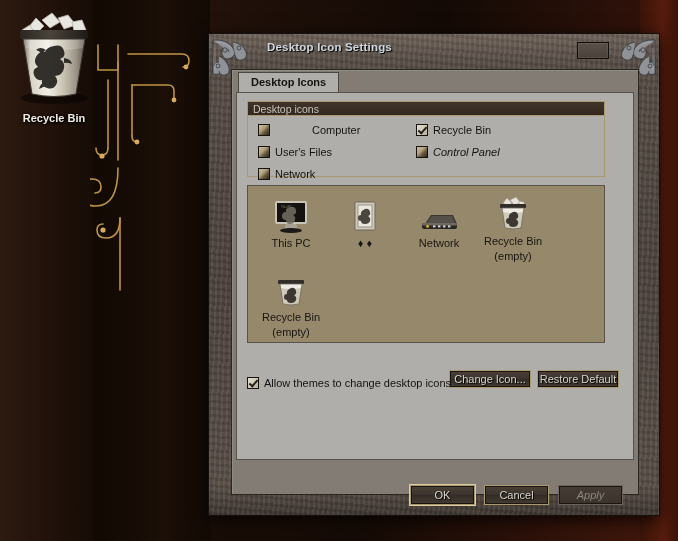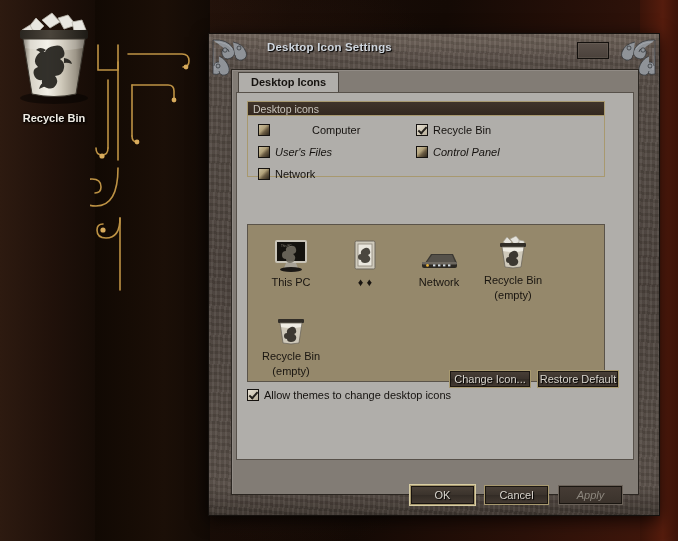--- a/index.html
+++ b/index.html
@@ -207,21 +207,20 @@
   }
 
   
   #icon-preview {
     position: absolute;
     left: 10px; top: 92px;
     width: 358px; height: 158px;
     background: #95886b;
     border: 1px solid #5a5349;
     box-sizing: border-box;
-    margin-top: 39px;
   }
   .preview-item {
     position: absolute;
     width: 78px;
     text-align: center;
   }
   .preview-item .pv-label {
     display: block;
     margin-top: 3px;
     color: #191510;
@@ -252,21 +251,21 @@
     text-shadow: none;
   }
   .btn.focused {
     box-shadow: inset 0 0 0 1px rgba(20,16,12,0.9), 0 0 0 1px #d8cda3;
   }
   #btn-change-icon  { left: 212px; top: 256px; width: 82px; height: 18px; }
   #btn-restore-def  { left: 300px; top: 256px; width: 82px; height: 18px; }
 
   #allow-themes-row {
     position: absolute;
-    left: 10px; top: 296px;
+    left: 10px; top: 284px;
     display: flex; align-items: center; gap: 5px;
     white-space: nowrap;
   }
   #allow-themes-row .cb-label { color: #15120f; font-size: 11px; }
 
   
   #btn-ok     { left: 178px; top: 394px; width: 65px; height: 20px; }
   #btn-cancel { left: 252px; top: 394px; width: 65px; height: 20px; }
   #btn-apply  { left: 326px; top: 394px; width: 65px; height: 20px; font-style: italic; }
 </style>
@@ -390,21 +389,21 @@
 
         <div id="group-desktop-icons">
           <div id="group-header">
             <span>Desktop icons</span>
           </div>
 
           <div class="cb-row" style="left:10px; top:22px;gap:42px;">
             <span class="checkbox"></span>
             <span class="cb-label">Computer</span>
           </div>
-          <div class="cb-row" style="left:10px; top:44px;font-style:italic;">
+          <div class="cb-row" style="left:10px; top:44px;">
             <span class="checkbox"></span>
             <span class="cb-label">User's Files</span>
           </div>
           <div class="cb-row" style="left:10px; top:66px;">
             <span class="checkbox"></span>
             <span class="cb-label">Network</span>
           </div>
           <div class="cb-row" style="left:168px; top:22px;">
             <span class="checkbox checked"></span>
             <span class="cb-label">Recycle Bin</span>

